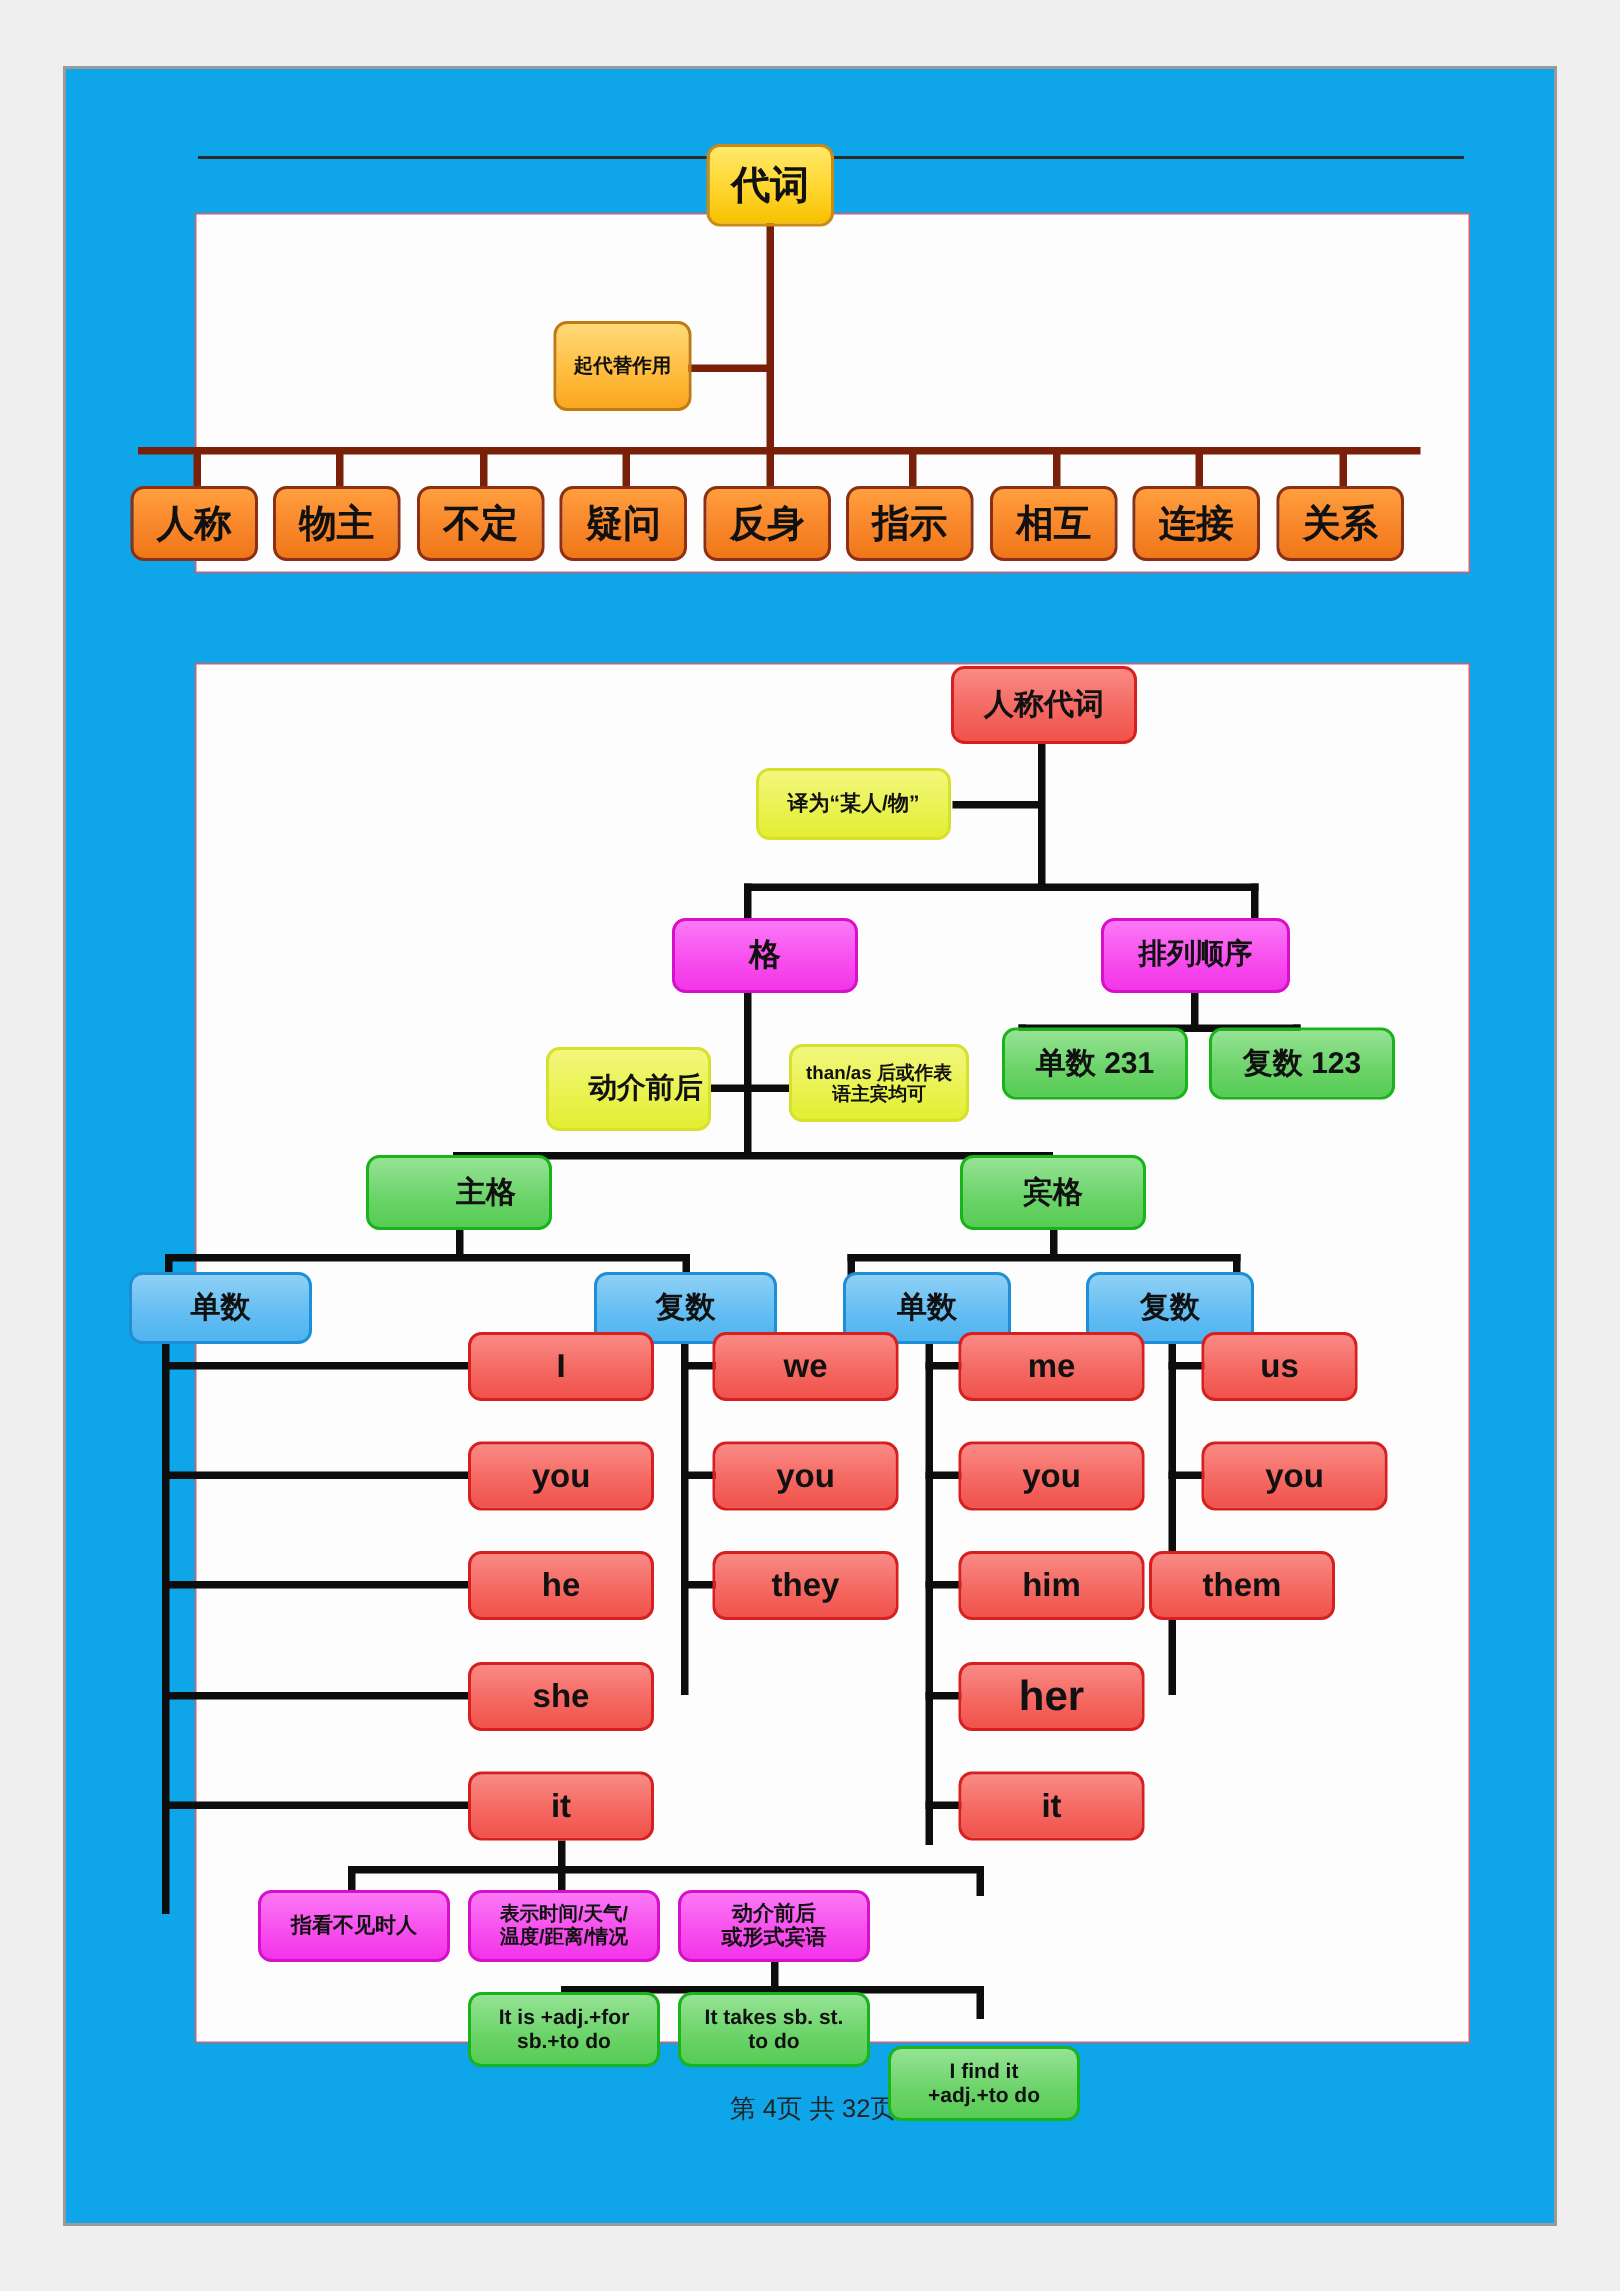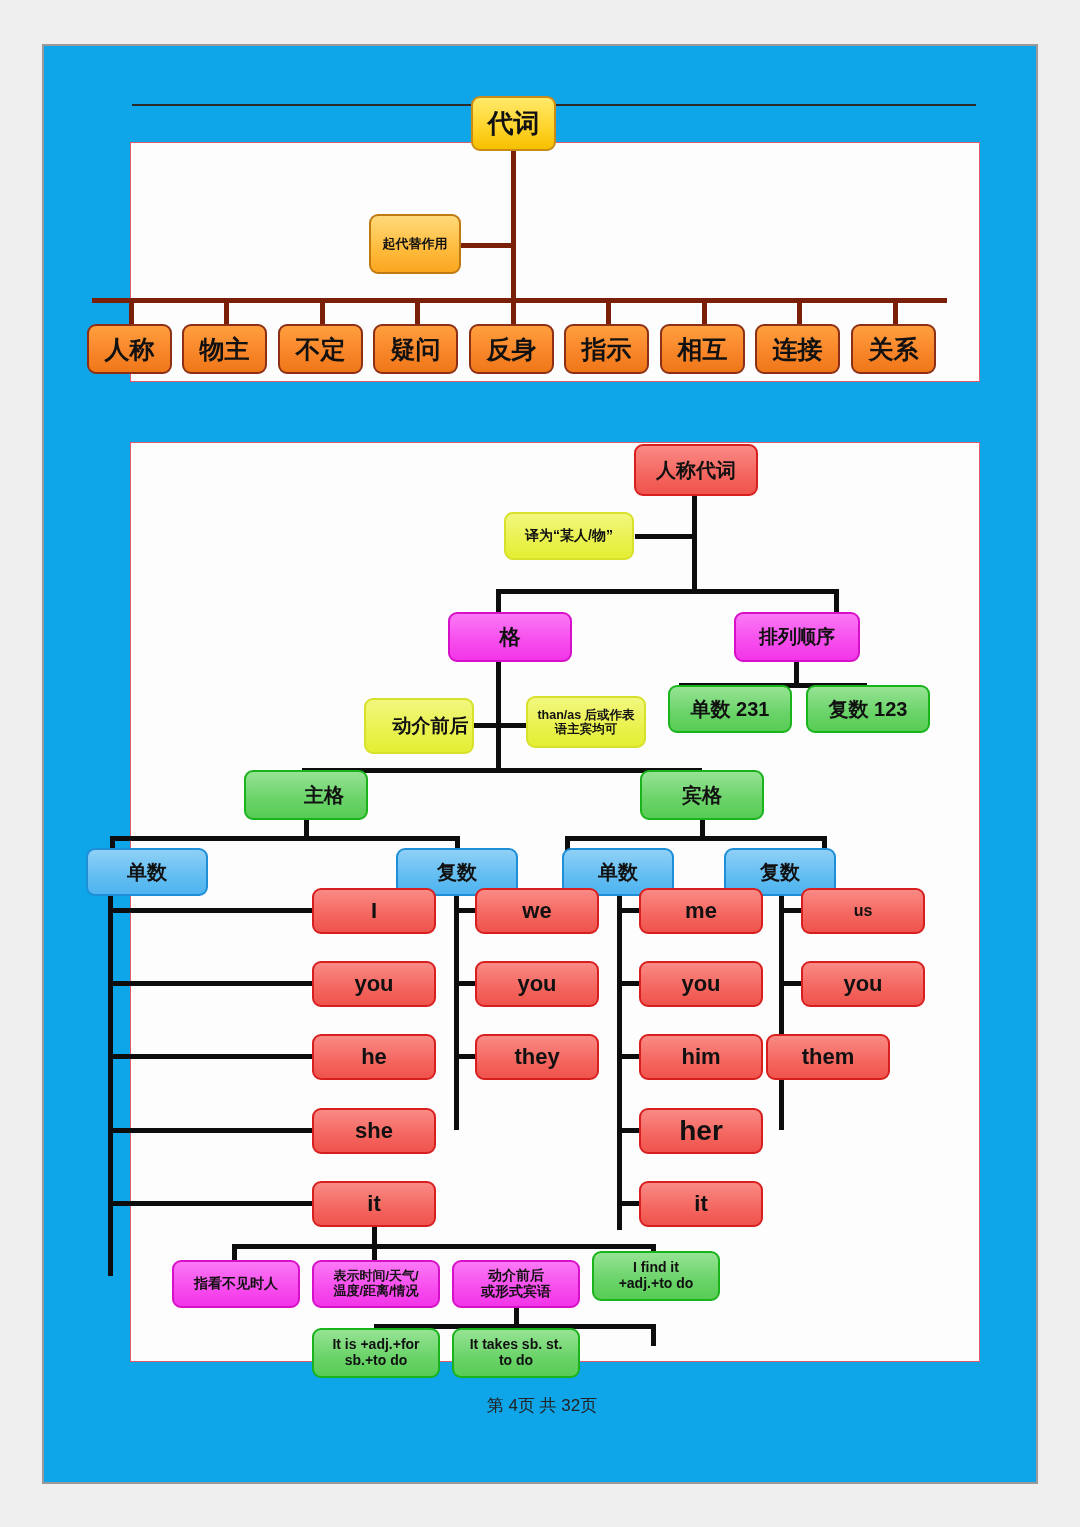--- a/index.html
+++ b/index.html
@@ -209,21 +209,21 @@
   <div class="node n-red" style="left:595px; top:915px;  width:124px; height:46px; font-size:22px;">you</div>
   <div class="node n-red" style="left:595px; top:988px;  width:124px; height:46px; font-size:22px;">him</div>
   <div class="node n-red" style="left:595px; top:1062px; width:124px; height:46px; font-size:28px;">her</div>
   <div class="node n-red" style="left:595px; top:1135px; width:124px; height:46px; font-size:22px;">it</div>
 
   <div class="conn cb" style="left:735px; top:850px; width:5px; height:234px;"></div>
   <div class="conn cb" style="left:735px; top:862px; width:24px; height:5px;"></div>
   <div class="conn cb" style="left:735px; top:935px; width:24px; height:5px;"></div>
   <div class="conn cb" style="left:735px; top:1008px; width:24px; height:5px;"></div>
 
-  <div class="node n-red" style="left:757px; top:842px;  width:124px; height:46px; font-size:16px;">us</div>
+  <div class="node n-red" style="left:757px; top:842px;  width:104px; height:46px; font-size:22px;">us</div>
   <div class="node n-red" style="left:757px; top:915px;  width:124px; height:46px; font-size:22px;">you</div>
   <div class="node n-red" style="left:722px; top:988px;  width:124px; height:46px; font-size:22px;">them</div>
 
   <div class="conn cb" style="left:188px; top:1198px; width:424px; height:5px;"></div>
   <div class="conn cb" style="left:328px; top:1181px; width:5px; height:20px;"></div>
   <div class="conn cb" style="left:188px; top:1198px; width:5px; height:20px;"></div>
   <div class="conn cb" style="left:328px; top:1198px; width:5px; height:20px;"></div>
   <div class="conn cb" style="left:607px; top:1198px; width:5px; height:20px;"></div>
 
   <div class="node n-magenta" style="left:128px; top:1214px; width:128px; height:48px; font-size:14px;">指看不见时人</div>
@@ -235,18 +235,18 @@
   <div class="conn cb" style="left:330px; top:1278px; width:282px; height:5px;"></div>
   <div class="conn cb" style="left:470px; top:1262px; width:5px; height:20px;"></div>
   <div class="conn cb" style="left:330px; top:1278px; width:5px; height:22px;"></div>
   <div class="conn cb" style="left:470px; top:1278px; width:5px; height:22px;"></div>
   <div class="conn cb" style="left:607px; top:1278px; width:5px; height:22px;"></div>
 
   <div class="node n-green" style="left:268px; top:1282px; width:128px; height:50px; font-size:14px;">It is +adj.+for
 sb.+to do</div>
   <div class="node n-green" style="left:408px; top:1282px; width:128px; height:50px; font-size:14px;">It takes sb. st.
 to do</div>
-  <div class="node n-green" style="left:548px; top:1205px; width:128px; height:50px; font-size:14px;">I find it
+  <div class="node n-green" style="left:548px; top:1318px; width:128px; height:50px; font-size:14px;">I find it
 +adj.+to do</div>
 
   <div class="footer">第 4页 共 32页</div>
 
 </div>
 
 </body></html>

